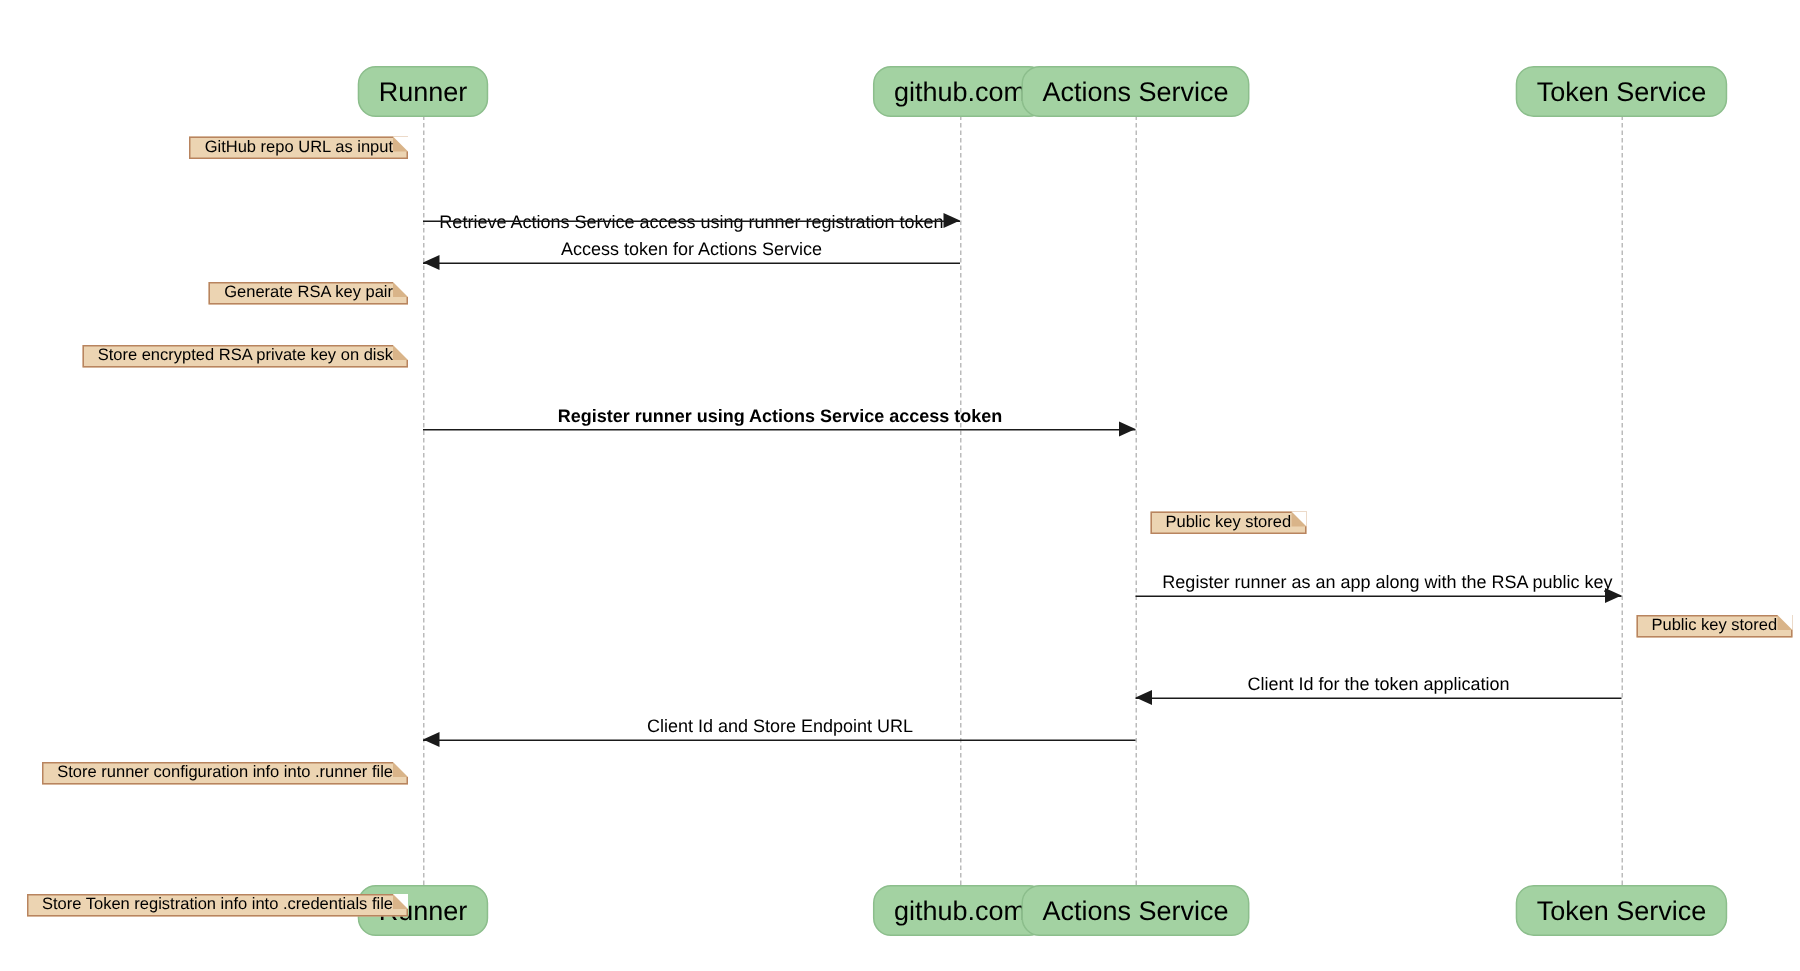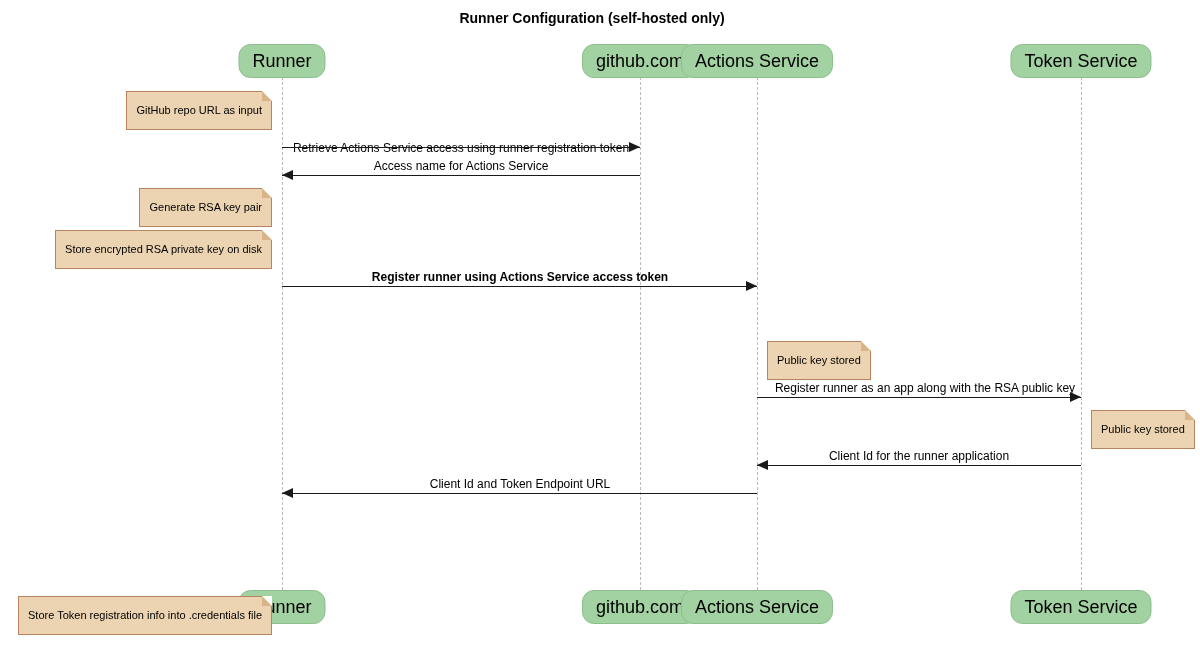--- a/index.html
+++ b/index.html
@@ -45,34 +45,33 @@
     border-left:11px solid var(--arrow);
   }
   .arrowhead.left{
     border-top:5px solid transparent;border-bottom:5px solid transparent;
     border-right:11px solid var(--arrow);
   }
   .note{
     position:absolute;
     background:var(--note_fill);
     border:1px solid var(--note_border);
-    padding:12px 9px;font-size:11px;line-height:13px;white-space:nowrap;
+    padding:0 9px;font-size:11px;line-height:13px;white-space:nowrap;
   }
   .note::after{
     content:"";position:absolute;top:-1px;right:-1px;
     border-style:solid;border-width:0 10px 10px 0;
     border-color:transparent #ffffff var(--note_fold) transparent;
   }
 </style>
 </head>
 <body>
 
 <div class="canvas">
 
-  <div class="diagram-title">Runner Configuration (self-hosted only)</div>
 
   <div class="lifeline" style="left:282px;"></div>
   <div class="lifeline" style="left:640px;"></div>
   <div class="lifeline" style="left:757px;"></div>
   <div class="lifeline" style="left:1081px;"></div>
 
   <div class="participant top" style="left:282px;">Runner</div>
   <div class="participant top" style="left:640px;">github.com</div>
   <div class="participant top" style="left:757px;">Actions Service</div>
   <div class="participant top" style="left:1081px;">Token Service</div>
@@ -82,49 +81,50 @@
   <div class="participant bottom" style="left:757px;">Actions Service</div>
   <div class="participant bottom" style="left:1081px;">Token Service</div>
 
   <div>
     <div class="msg-label" style="left:461px;top:141px;">Retrieve Actions Service access using runner registration token</div>
     <div class="msg-line" style="left:282px;top:147px;width:358px;"></div>
     <div class="arrowhead right" style="left:629px;top:142px;"></div>
   </div>
 
   <div>
-    <div class="msg-label" style="left:461px;top:159px;">Access name for Actions Service</div>
+    <div class="msg-label" style="left:461px;top:159px;">Access token for Actions Service</div>
     <div class="msg-line" style="left:282px;top:175px;width:358px;"></div>
     <div class="arrowhead left" style="left:282px;top:170px;"></div>
   </div>
 
   <div>
     <div class="msg-label" style="left:520px;top:270px;font-weight:bold;">Register runner using Actions Service access token</div>
     <div class="msg-line" style="left:282px;top:286px;width:475px;"></div>
     <div class="arrowhead right" style="left:746px;top:281px;"></div>
   </div>
 
   <div>
     <div class="msg-label" style="left:925px;top:381px;">Register runner as an app along with the RSA public key</div>
     <div class="msg-line" style="left:757px;top:397px;width:324px;"></div>
     <div class="arrowhead right" style="left:1070px;top:392px;"></div>
   </div>
 
   <div>
-    <div class="msg-label" style="left:919px;top:449px;">Client Id for the runner application</div>
+    <div class="msg-label" style="left:919px;top:449px;">Client Id for the token application</div>
     <div class="msg-line" style="left:757px;top:465px;width:324px;"></div>
     <div class="arrowhead left" style="left:757px;top:460px;"></div>
   </div>
 
   <div>
-    <div class="msg-label" style="left:520px;top:477px;">Client Id and Token Endpoint URL</div>
+    <div class="msg-label" style="left:520px;top:477px;">Client Id and Store Endpoint URL</div>
     <div class="msg-line" style="left:282px;top:493px;width:475px;"></div>
     <div class="arrowhead left" style="left:282px;top:488px;"></div>
   </div>
 
   <div class="note" style="top:91px;right:928px;">GitHub repo URL as input</div>
   <div class="note" style="top:188px;right:928px;">Generate RSA key pair</div>
   <div class="note" style="top:230px;right:928px;">Store encrypted RSA private key on disk</div>
   <div class="note" style="top:341px;left:767px;">Public key stored</div>
   <div class="note" style="top:410px;left:1091px;">Public key stored</div>
+  <div class="note" style="top:508px;right:928px;">Store runner configuration info into .runner file</div>
   <div class="note" style="top:548px;right:928px;margin-top:48px;">Store Token registration info into .credentials file</div>
 
 </div>
 
 </body></html>

